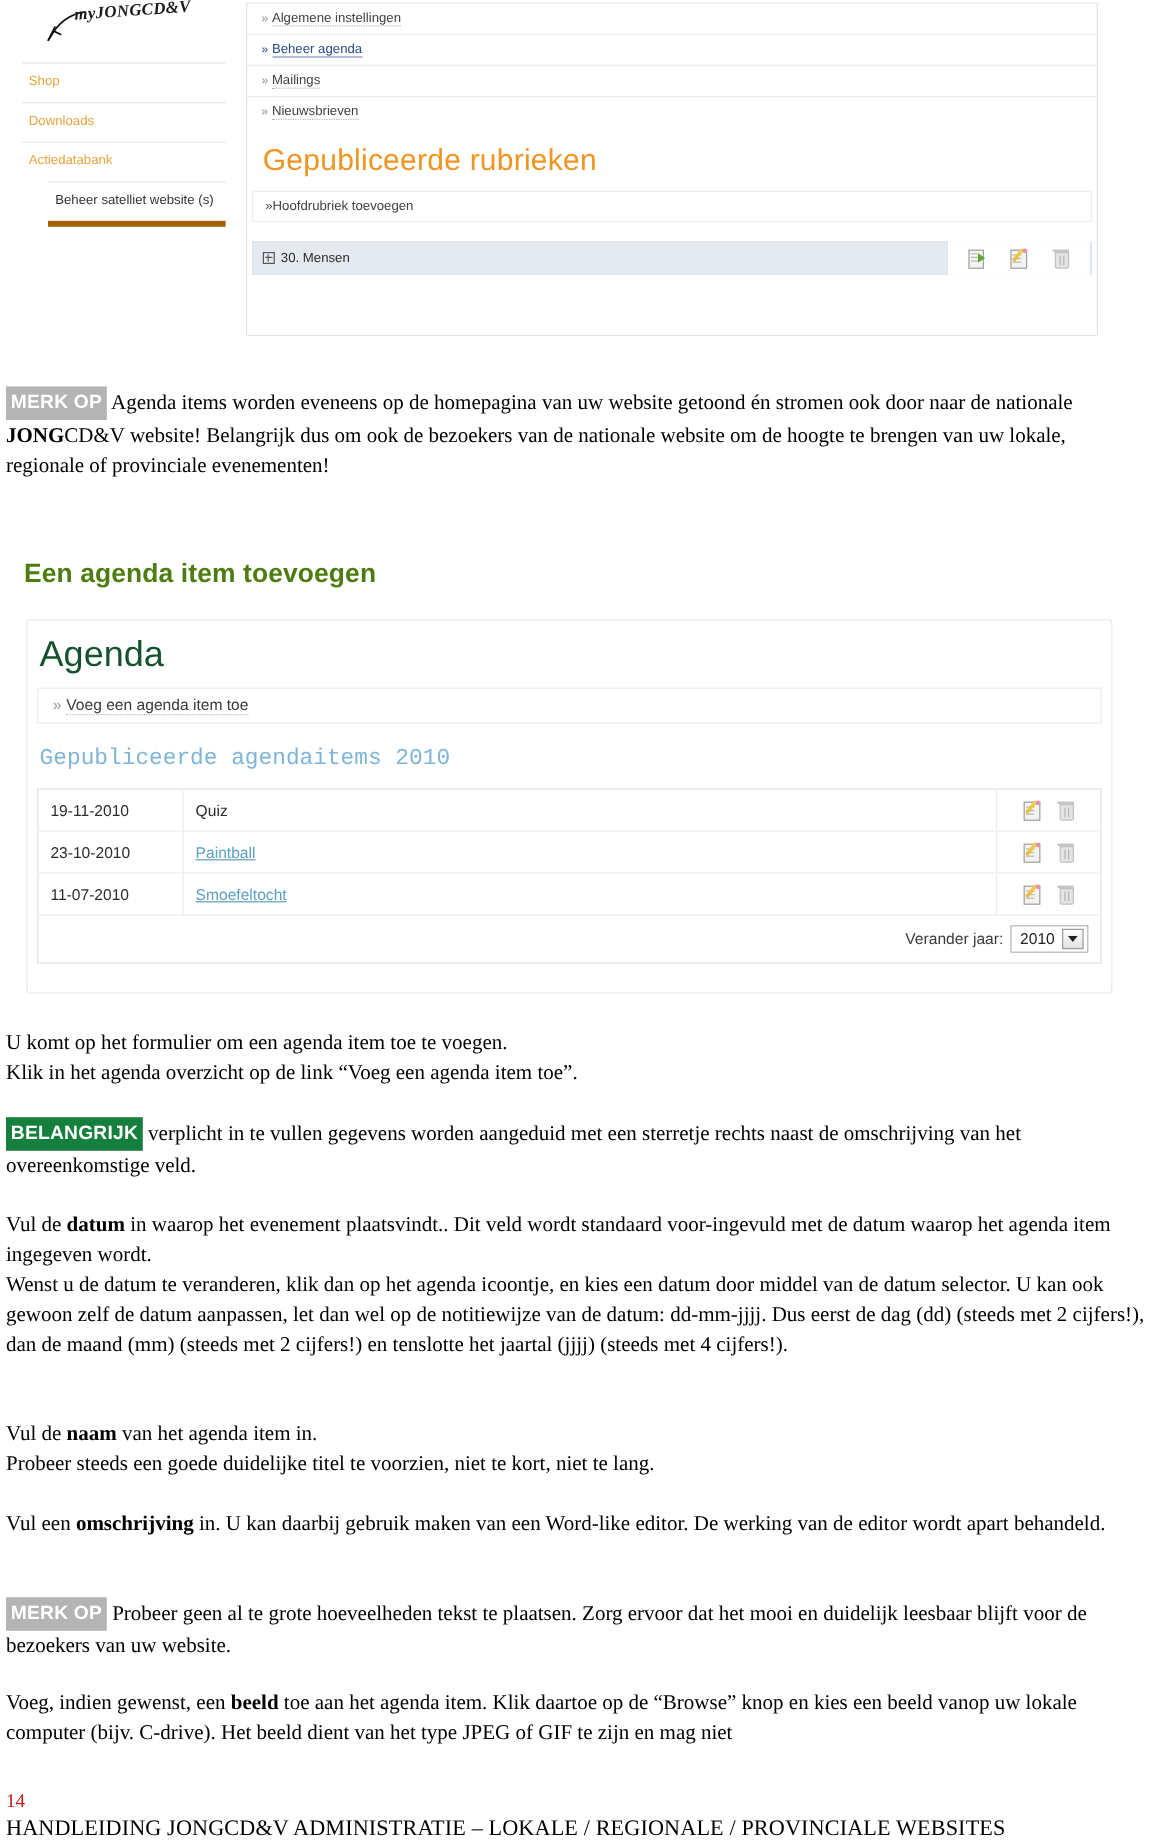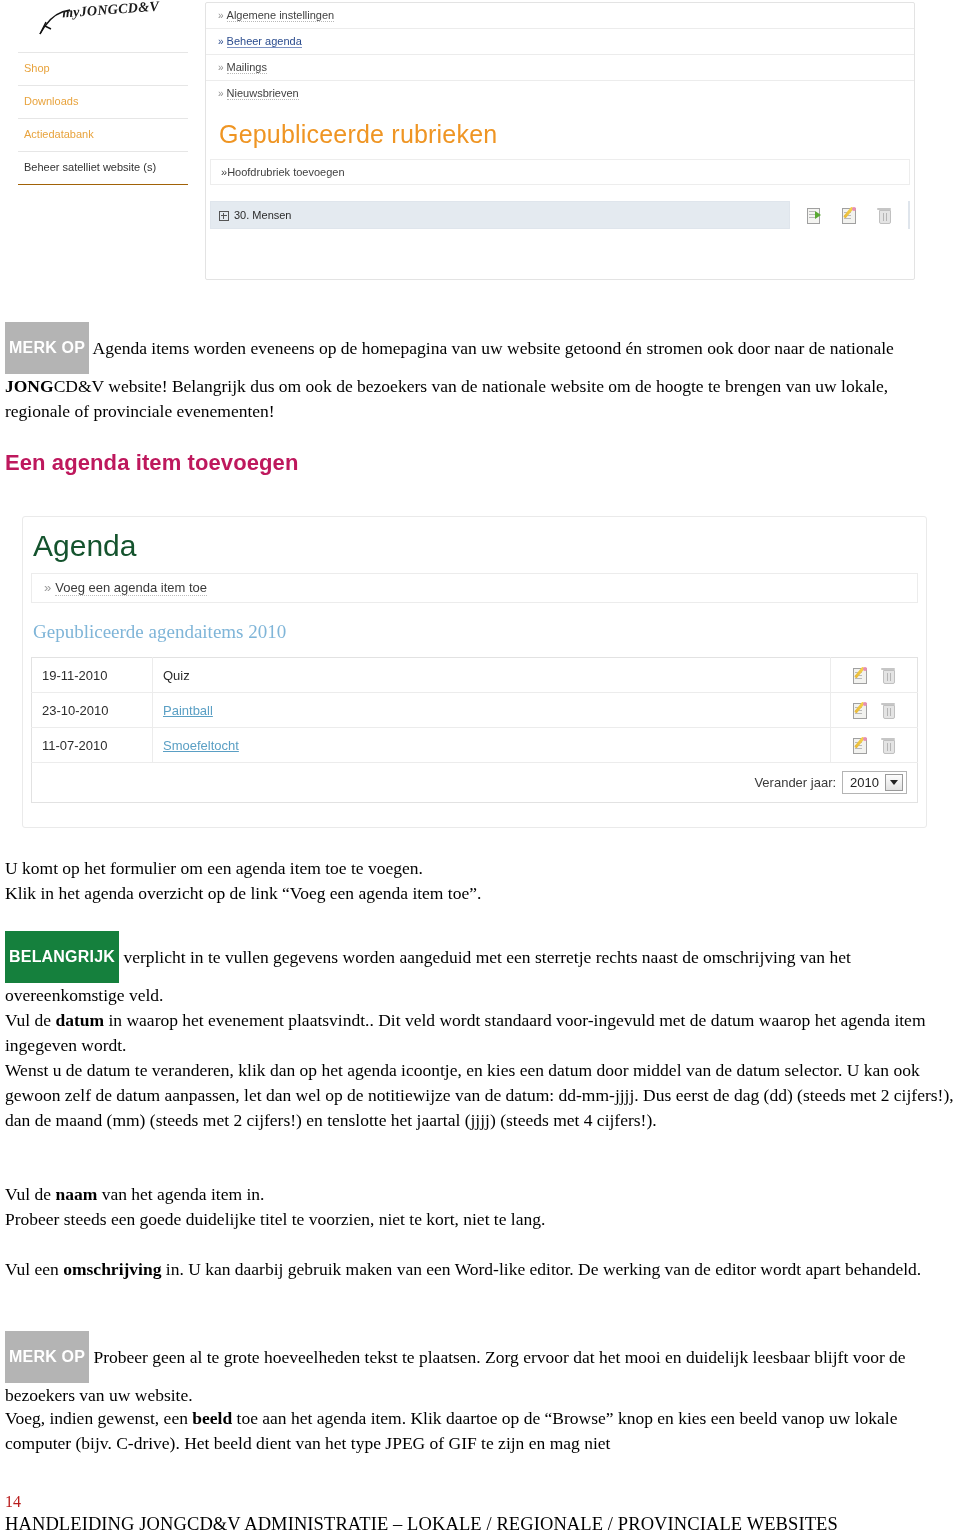--- a/index.html
+++ b/index.html
@@ -36,21 +36,21 @@
   .logo-arrow{
     position:absolute; left:20px; top:8px; width:34px; height:28px;
   }
   .side-item{
     border-top:1px solid #e6e6e6;
     padding:8px 4px 8px 6px;
     font-size:11px; line-height:1.45;
     color:#e8a33d;
   }
   .side-item.dark{ color:#333; }
-  .side-item.last{ border-bottom:1px solid #a16207; }
+  .side-item.last{ border-bottom:5px solid #a16207;margin-left:22px; }
 
   .shot-top-main{
     position:absolute; left:205px; top:2px; width:710px; height:278px;
     border:1px solid #e3e3e3; background:#fff; border-radius:2px;
     box-sizing:border-box;
   }
   .navrow{
     border-bottom:1px solid #ececec;
     height:25px; line-height:25px;
     padding-left:12px;
@@ -99,33 +99,33 @@
   .body-text{
     position:absolute; left:5px; width:950px;
     font-family:"Liberation Serif", serif;
     font-size:17.5px; line-height:25px;
     color:#000; text-align:left;
   }
   .tag{
     display:inline-block;
     font-family:"Liberation Sans", sans-serif;
     font-weight:bold; font-size:16px;
-    color:#fff; padding:16px 4px;
+    color:#fff; padding:4px 4px;
     line-height:20px; vertical-align:1px;
     letter-spacing:.2px;
   }
   .tag-merkop{ background:#b4b4b4; }
   .tag-belangrijk{ background:#15803d; }
 
   h2.blue-head{
     position:absolute; left:5px;
-    margin:0; padding:0;
+    margin:15px; padding:0;
     font-family:"Liberation Sans", sans-serif;
     font-size:22px; font-weight:bold;
-    color:#be185d; letter-spacing:.1px;
+    color:#4d7c0f; letter-spacing:.1px;
   }
 
   
   .shot-agenda{
     position:absolute; left:22px; top:516px;
     width:905px; height:312px;
     border:1px solid #eaeaea; border-radius:3px;
     background:#fff; box-sizing:border-box;
     overflow:hidden;
   }
@@ -135,21 +135,21 @@
     padding:12px 0 4px 10px;
   }
   .agenda-add{
     margin:6px 8px 0 8px; border:1px solid #ececec; background:#fff;
     height:28px; line-height:28px; padding-left:12px;
     font-family:"Liberation Sans", sans-serif; font-size:13px; color:#3a3a3a;
   }
   .agenda-add .chev{ color:#9a9a9a; margin-right:4px; }
   .agenda-add .lbl{ border-bottom:1px dotted #bcbcbc; }
   .agenda-sub{
-    font-family:Liberation Serif, serif;
+    font-family:Liberation Mono, monospace;
     font-size:19px; color:#7fb5d8; font-weight:400;
     padding:18px 0 8px 10px;
   }
   .agenda-table{
     margin:6px 8px 0 8px;
     border:1px solid #e2e2e2;
     border-collapse:collapse;
     width:calc(100% - 16px);
     font-family:"Liberation Sans", sans-serif;
     font-size:13px;

